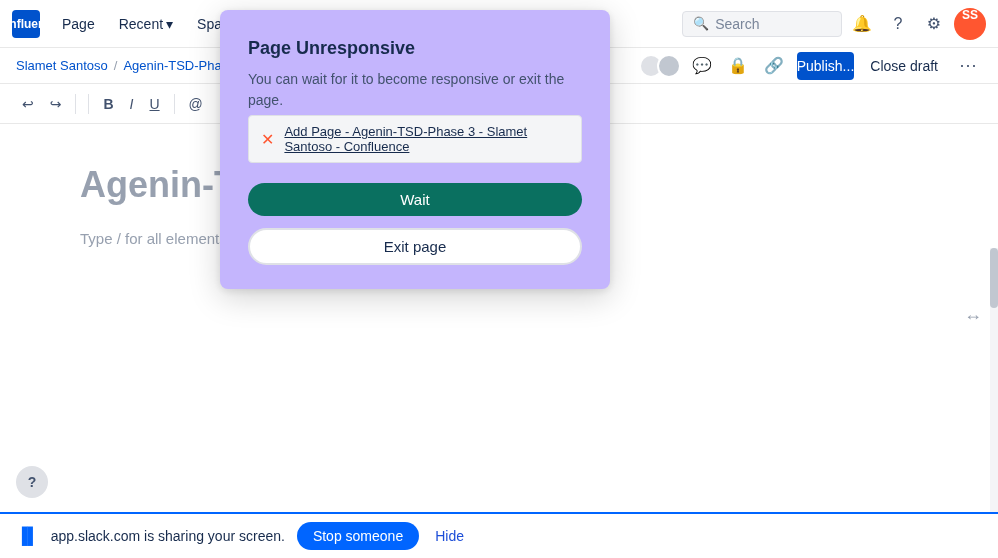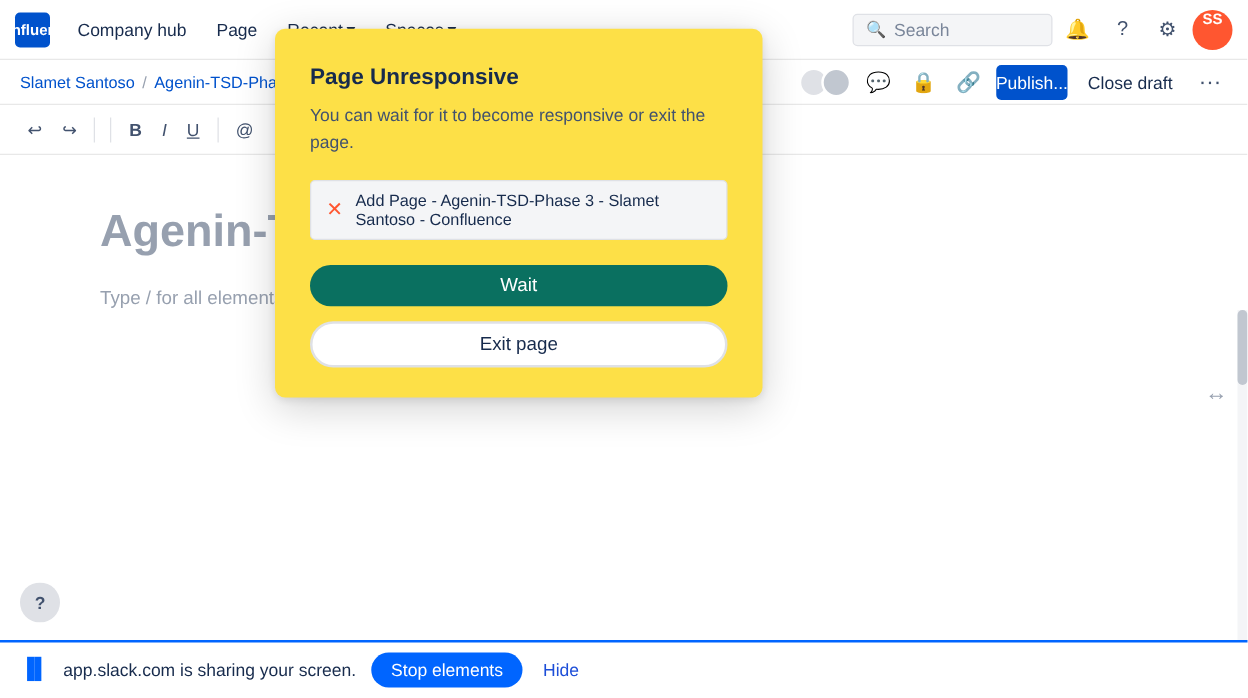--- a/index.html
+++ b/index.html
@@ -294,58 +294,59 @@
       position: fixed;
       top: 0;
       left: 0;
       right: 0;
       bottom: 0;
       z-index: 200;
       pointer-events: none;
     }
     .modal-dialog {
       position: absolute;
-      top: 23px;
+      top: 10px;
       left: 220px;
       width: 390px;
-      background: #fde047;
+      background: #c4b5fd;
       border-radius: 8px;
       box-shadow: 0 8px 32px rgba(0,0,0,0.18), 0 2px 8px rgba(0,0,0,0.10);
       padding: 28px 28px 24px 28px;
       pointer-events: all;
     }
     .modal-title {
       font-size: 18px;
       font-weight: 700;
       color: #172B4D;
       margin-bottom: 10px;
     }
     .modal-desc {
       font-size: 14px;
       color: #42526E;
-      margin-bottom: 20px;
+      margin-bottom: 4px;
       line-height: 1.5;
     }
     .modal-tab-row {
       display: flex;
       align-items: center;
       background: #F4F5F7;
       border: 1px solid #DFE1E6;
       border-radius: 4px;
       padding: 8px 12px;
       gap: 10px;
       margin-bottom: 20px;
     }
     .modal-tab-icon {
       color: #FF5630;
       font-size: 16px;
     }
     .modal-tab-text {
       font-size: 13px;
       color: #172B4D;
+      text-decoration: underline;
     }
     .modal-actions {
       display: flex;
       gap: 12px;
       justify-content: center;
       flex-direction: column;
     }
     .wait-btn {
       background: #0A7060;
       color: #fff;
@@ -382,23 +383,20 @@
       background: #C1C7D0;
       border-radius: 4px;
     }
   </style>
 </head>
 <body>
 
 <div class="top-nav">
   <div class="nav-logo">
     <span>Confluence</span>
-  </div>
-  <div class="nav-item">
-    <span>Company hub</span>
   </div>
   <div class="nav-item">
     <span>Page</span>
   </div>
   <div class="nav-item nav-item-with-arrow">
     <span>Recent</span>
     <span>▾</span>
   </div>
   <div class="nav-item nav-item-with-arrow">
     <span>Spaces</span>
@@ -479,21 +477,21 @@
   </div>
 </div>
 
 <div class="help-btn">
   <span>?</span>
 </div>
 
 <div class="screen-share-bar">
   <span class="share-bar-icon">▐▌</span>
   <span class="share-indicator">app.slack.com is sharing your screen.</span>
-  <button class="stop-sharing-btn">Stop elements</button>
+  <button class="stop-sharing-btn">Stop someone</button>
   <button class="hide-btn">Hide</button>
 </div>
 
 <div class="modal-overlay">
   <div class="modal-dialog">
     <div class="modal-title">Page Unresponsive</div>
     <div class="modal-desc">You can wait for it to become responsive or exit the page.</div>
     <div class="modal-tab-row">
       <span class="modal-tab-icon">✕</span>
       <span class="modal-tab-text">Add Page - Agenin-TSD-Phase 3 - Slamet Santoso - Confluence</span>

